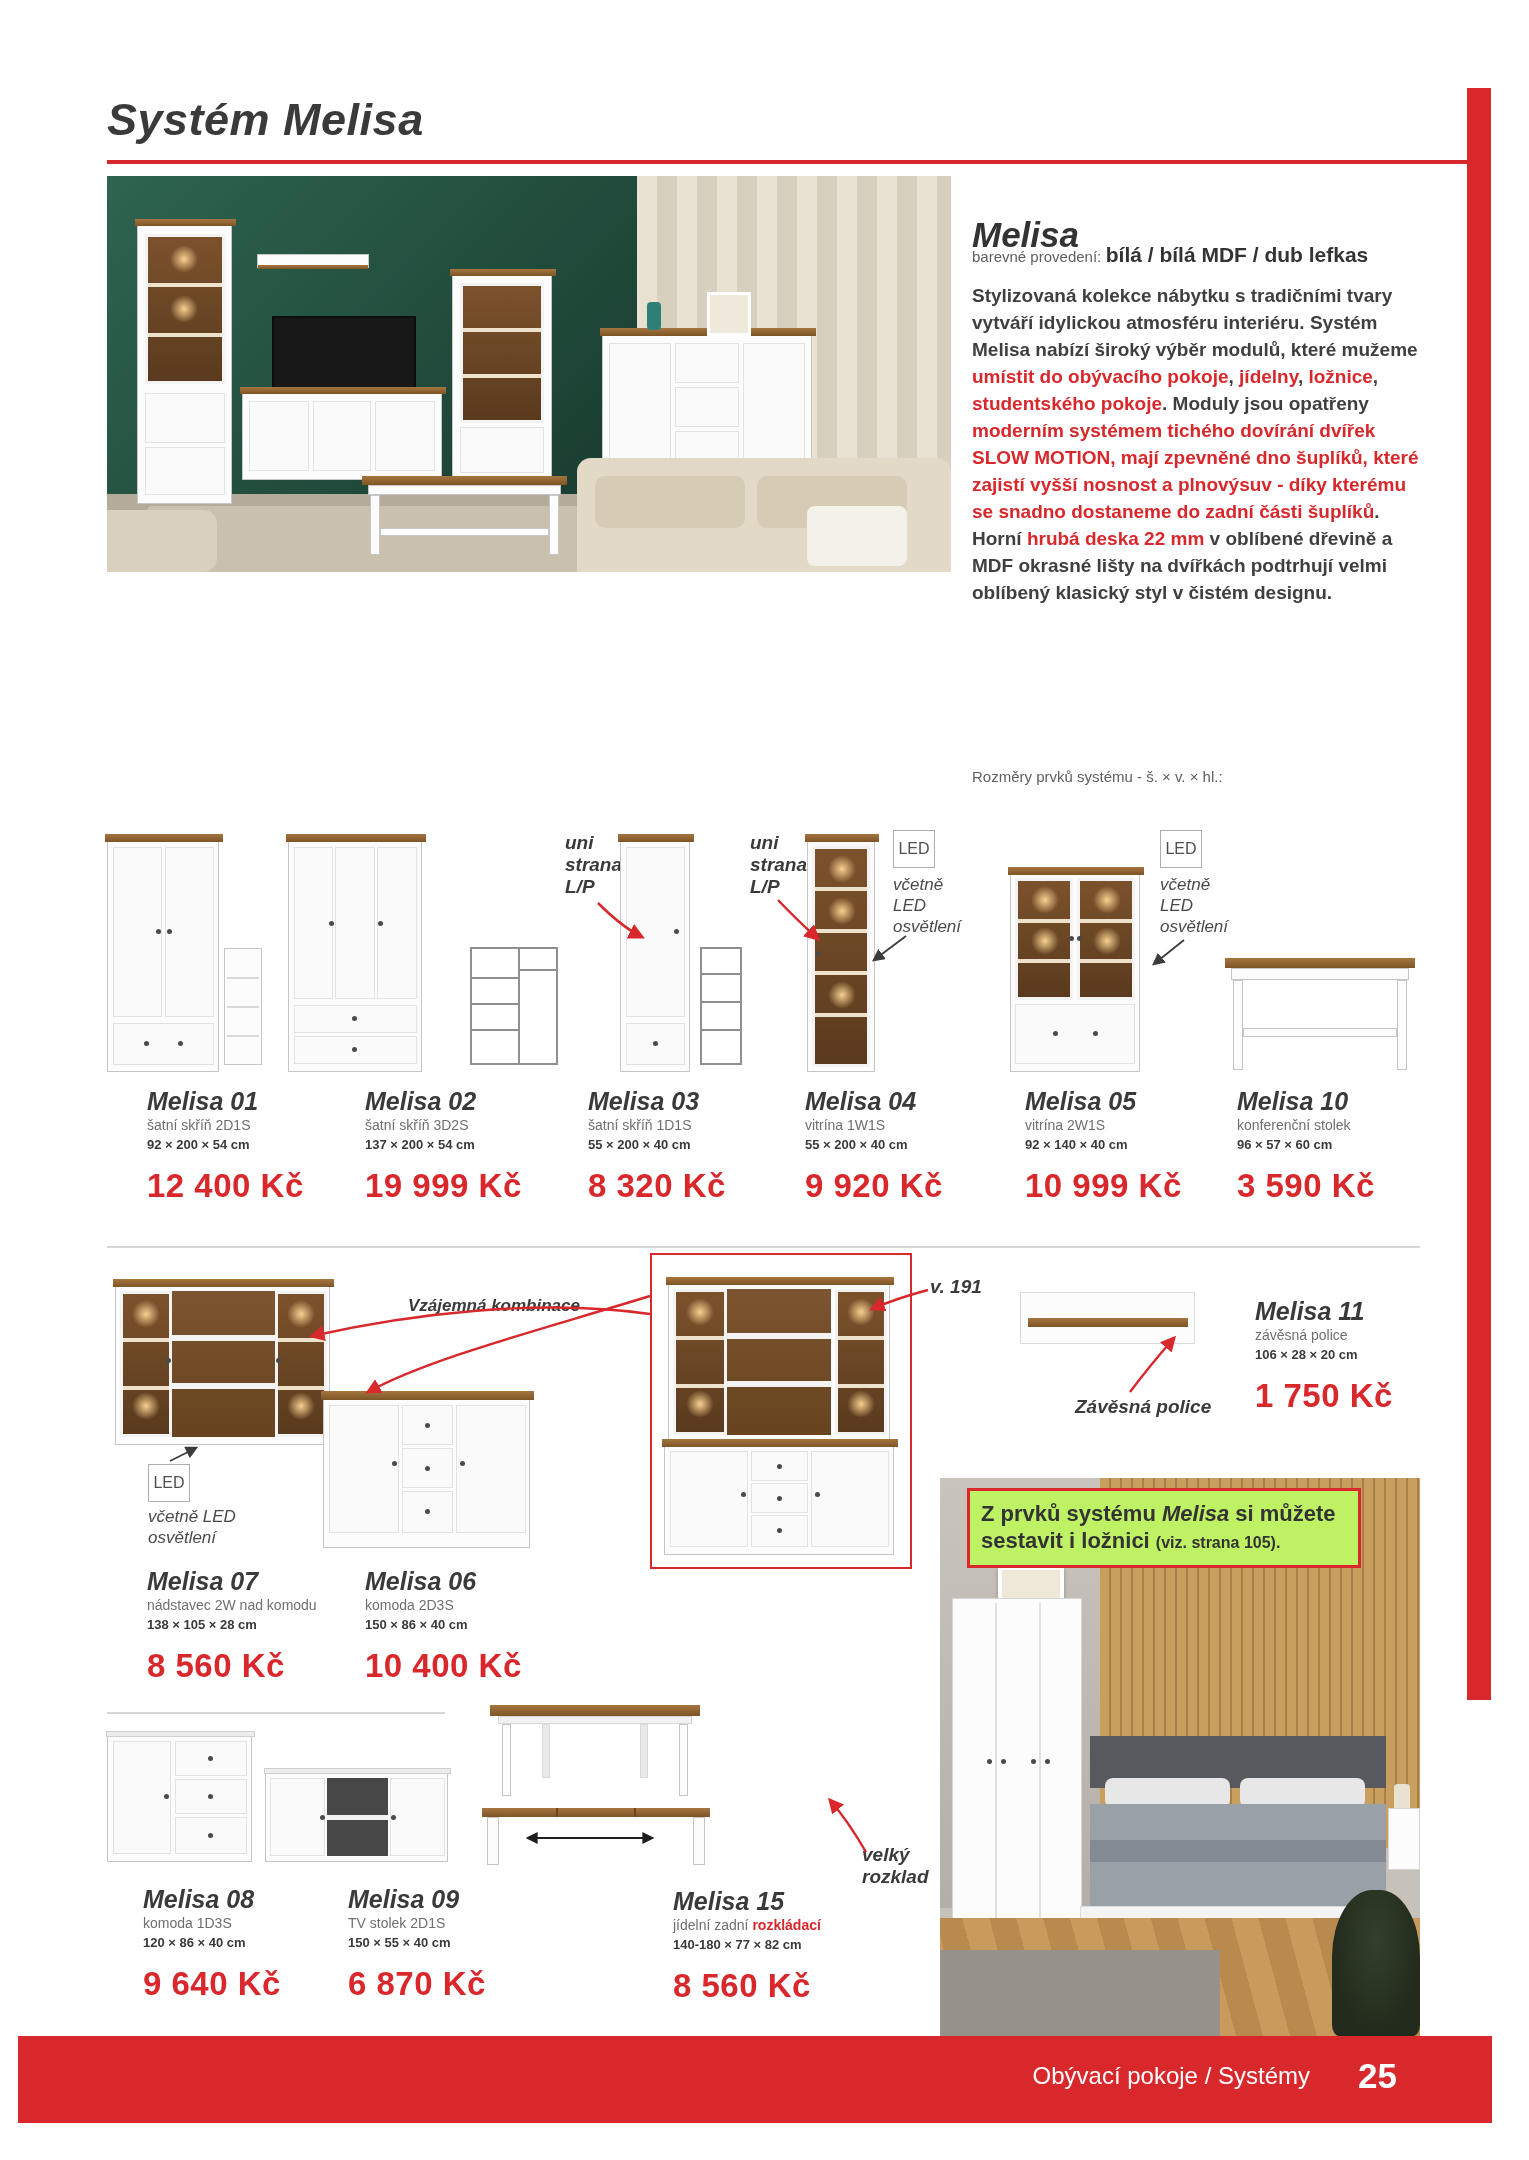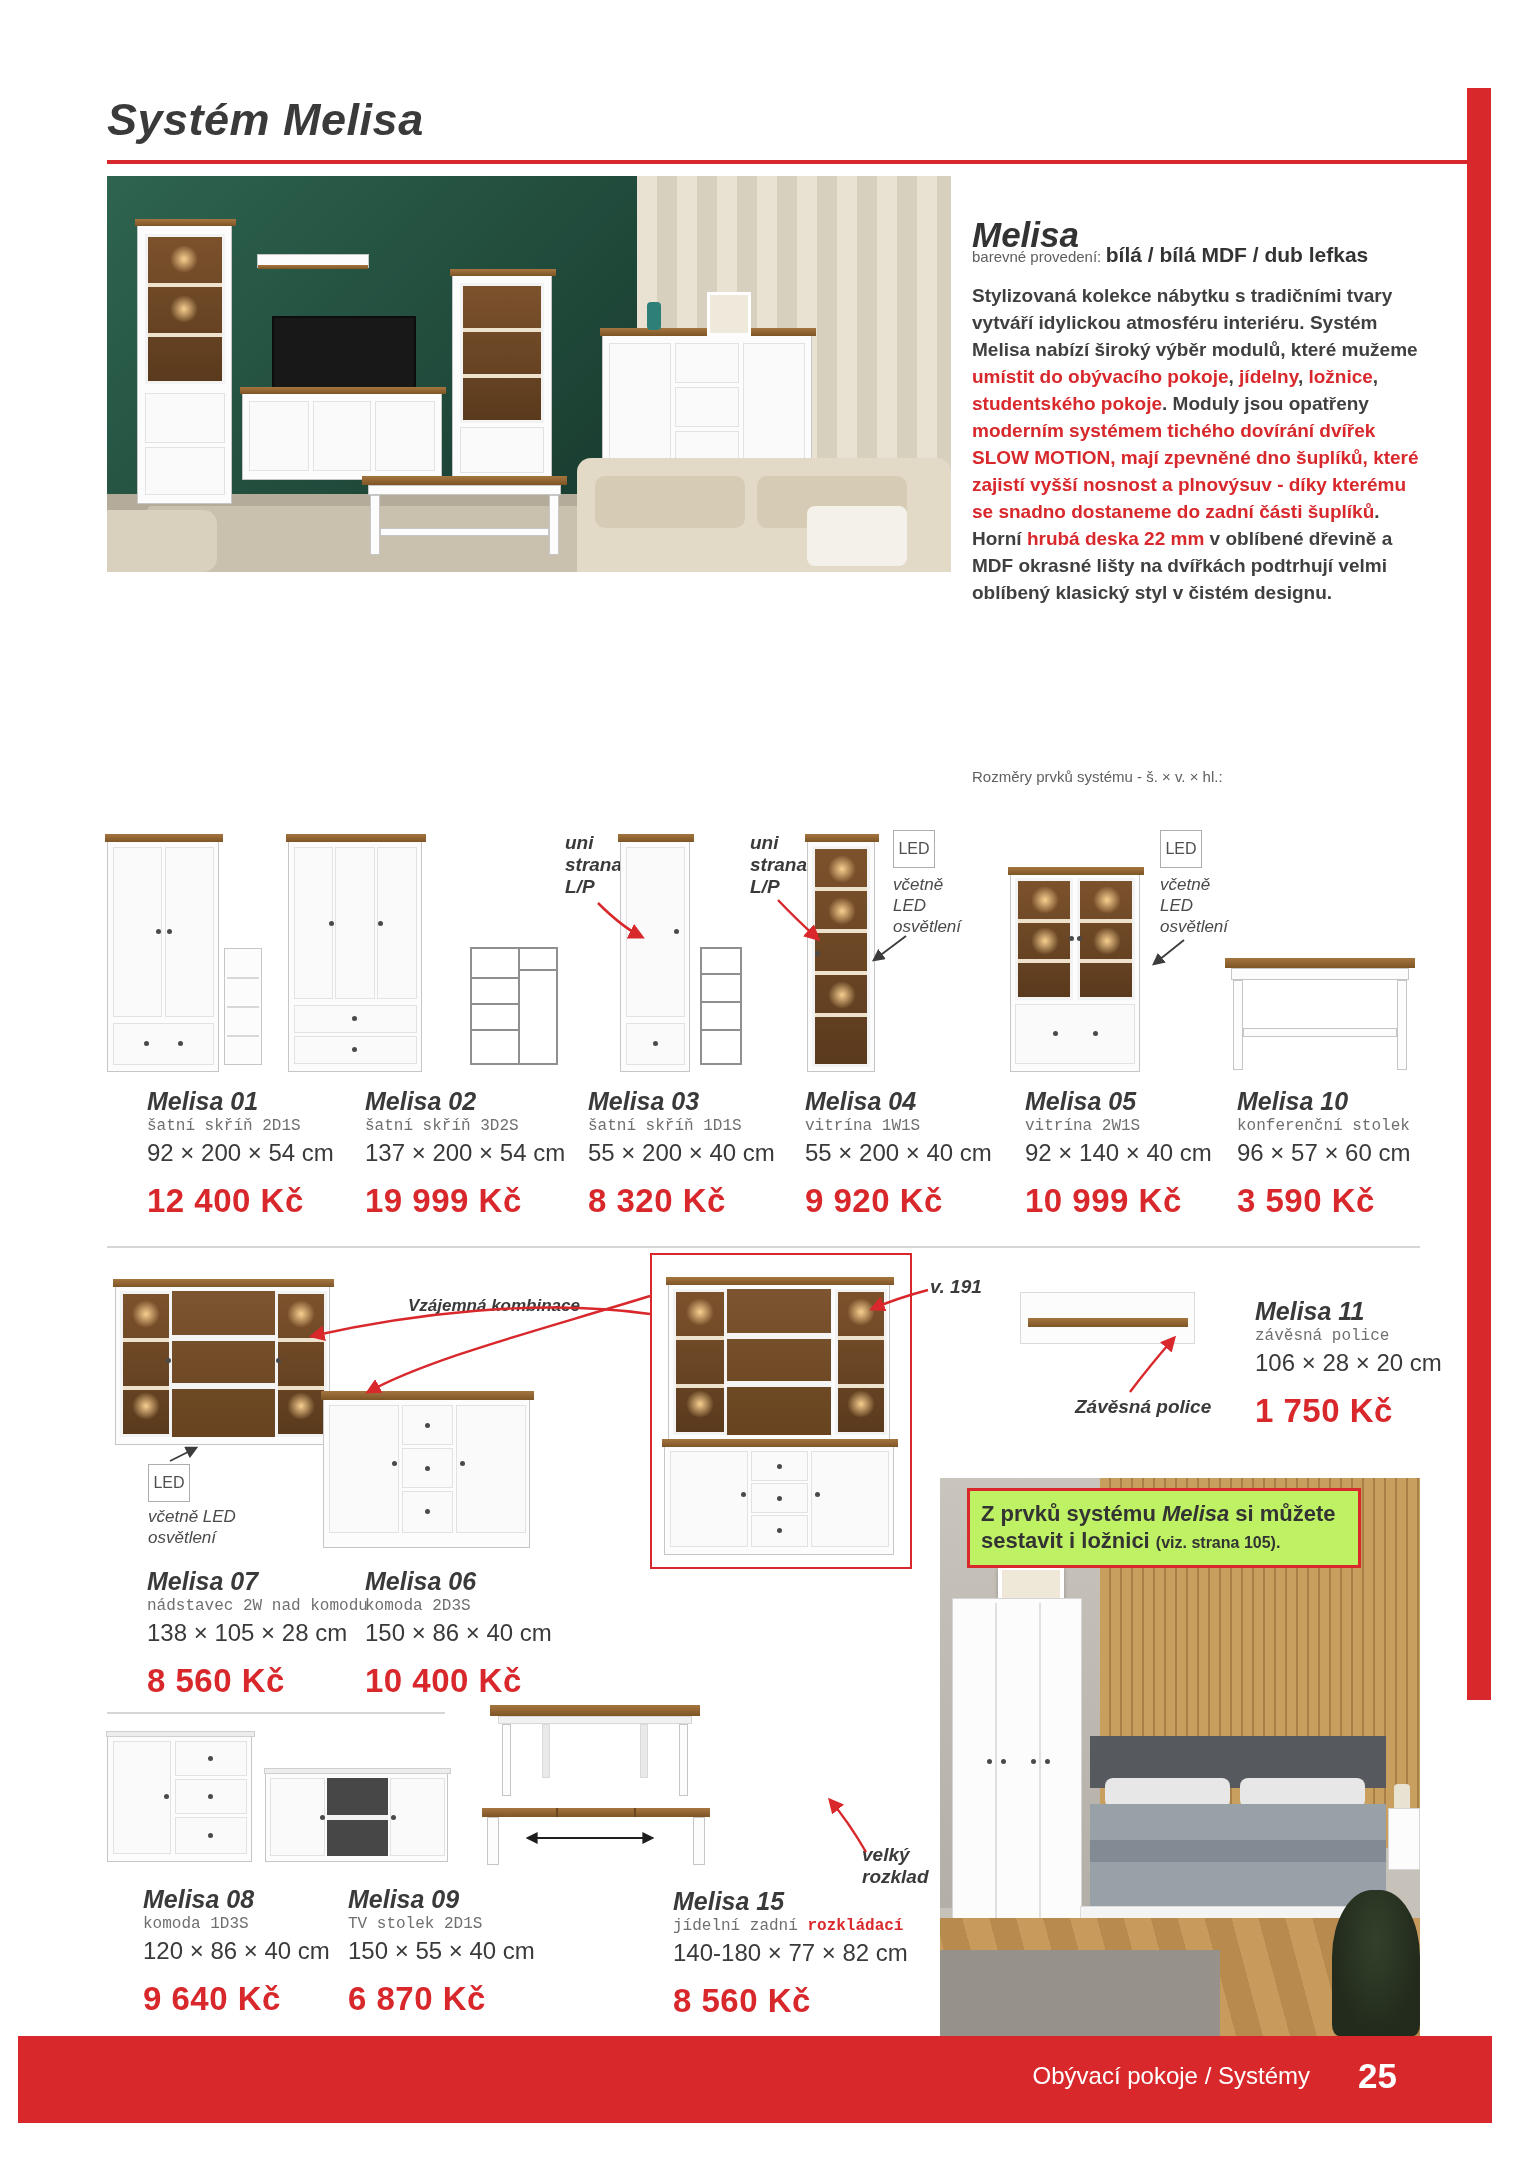--- a/index.html
+++ b/index.html
@@ -21,22 +21,22 @@
         font-size:19px;line-height:27px;font-weight:bold;color:#3f3f3f;}
   .seg-red{color:var(--red);}
   .seg-italic{font-style:italic;}
   .seg-small{font-size:16px;}
   .seg-red-bold{color:var(--red);font-weight:bold;}
   .dims-note{position:absolute;left:972px;top:768px;font-size:15px;color:#5f5f5f;}
 
   
   .plabel{position:absolute;white-space:nowrap;}
   .pname{font-style:italic;font-weight:bold;font-size:25px;line-height:26px;color:#3a3a3a;}
-  .psub{font-size:16px;color:var(--grey);margin-top:3px;font-family:Liberation Mono, monospace;}
-  .pdims{font-size:24px;font-weight:normal;color:#3a3a3a;margin-top:4px;}
+  .psub{font-size:14px;color:var(--grey);margin-top:3px;}
+  .pdims{font-size:13px;font-weight:bold;color:#3a3a3a;margin-top:4px;}
   .pprice{font-size:33px;font-weight:bold;color:var(--red);margin-top:15px;letter-spacing:.5px;}
 
   
   .anno{position:absolute;font-style:italic;font-weight:bold;font-size:19px;line-height:22px;color:#3a3a3a;}
   .led-badge{position:absolute;width:40px;height:36px;border:1px solid #adadad;background:#fff;color:#4f4f4f;
              font-size:16px;display:flex;align-items:center;justify-content:center;}
   .led-note{position:absolute;font-style:italic;font-size:17px;line-height:21px;color:#4a4a4a;}
 
   
   .furn{position:absolute;background:#fcfcfc;border:1px solid #c6c6c6;box-sizing:border-box;}

